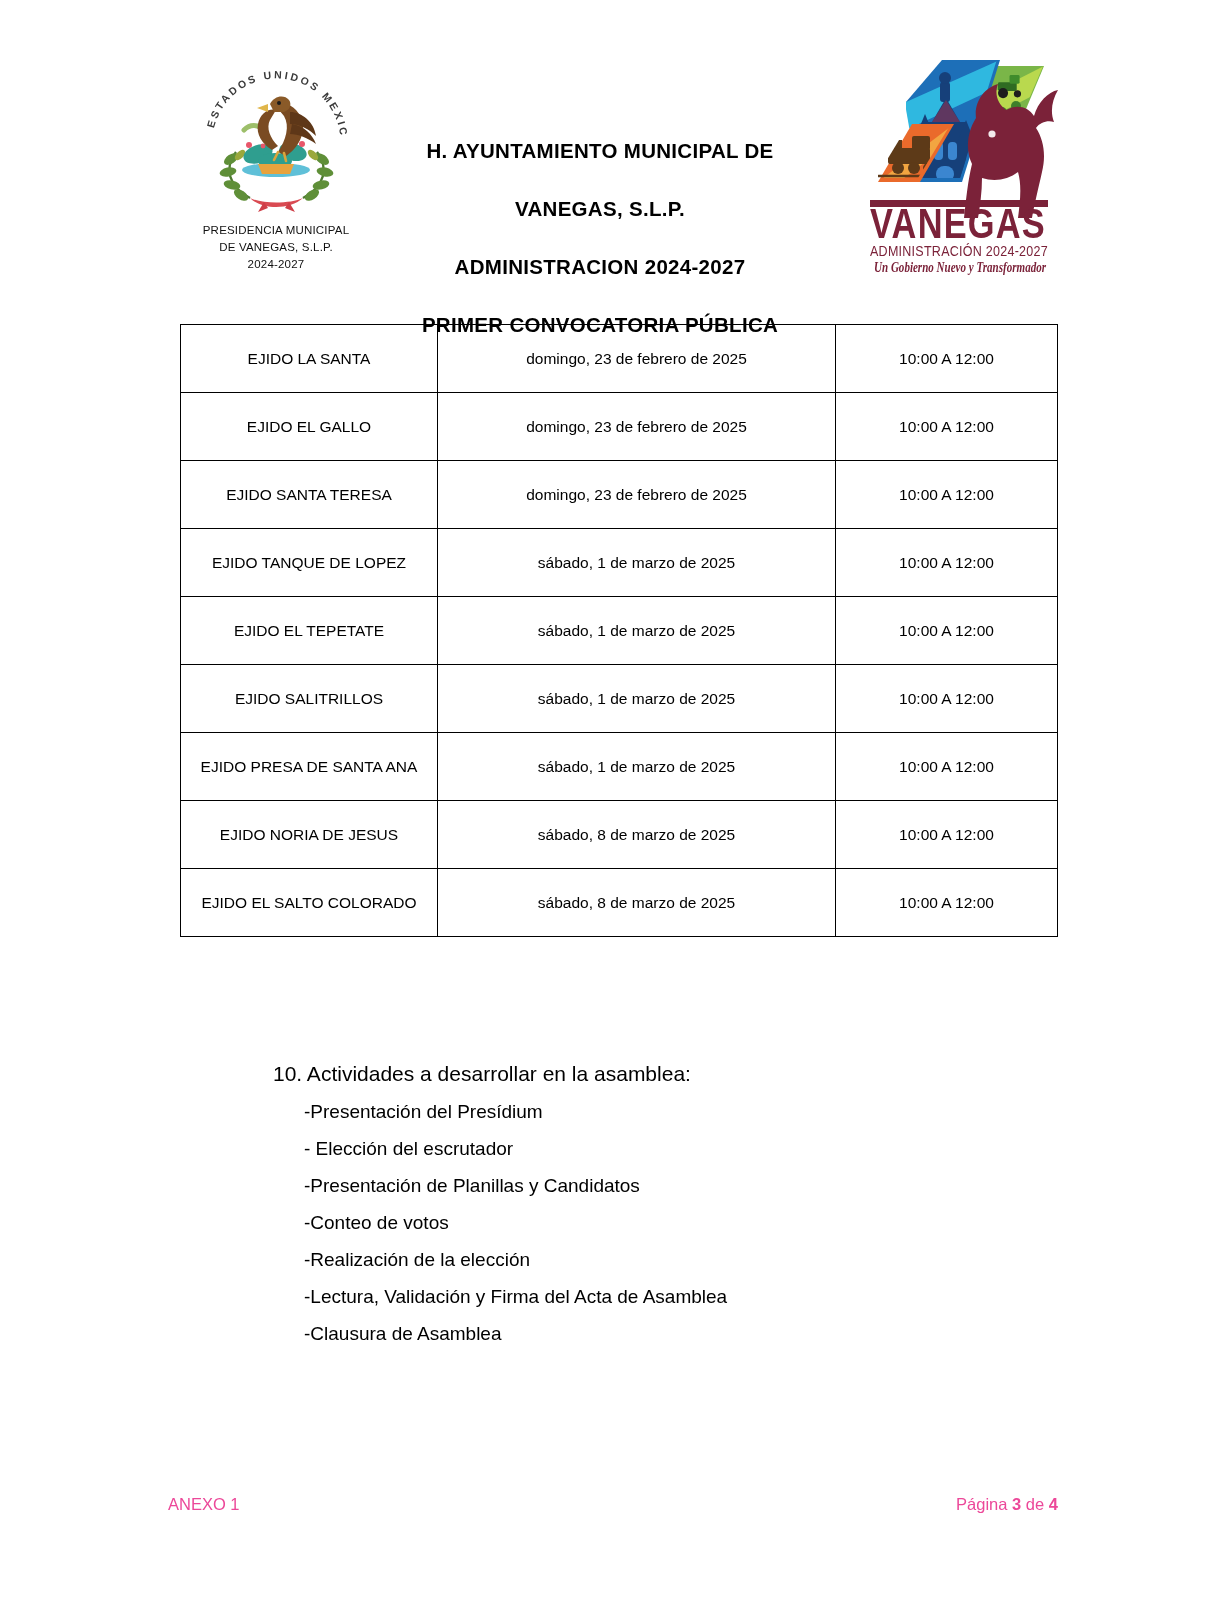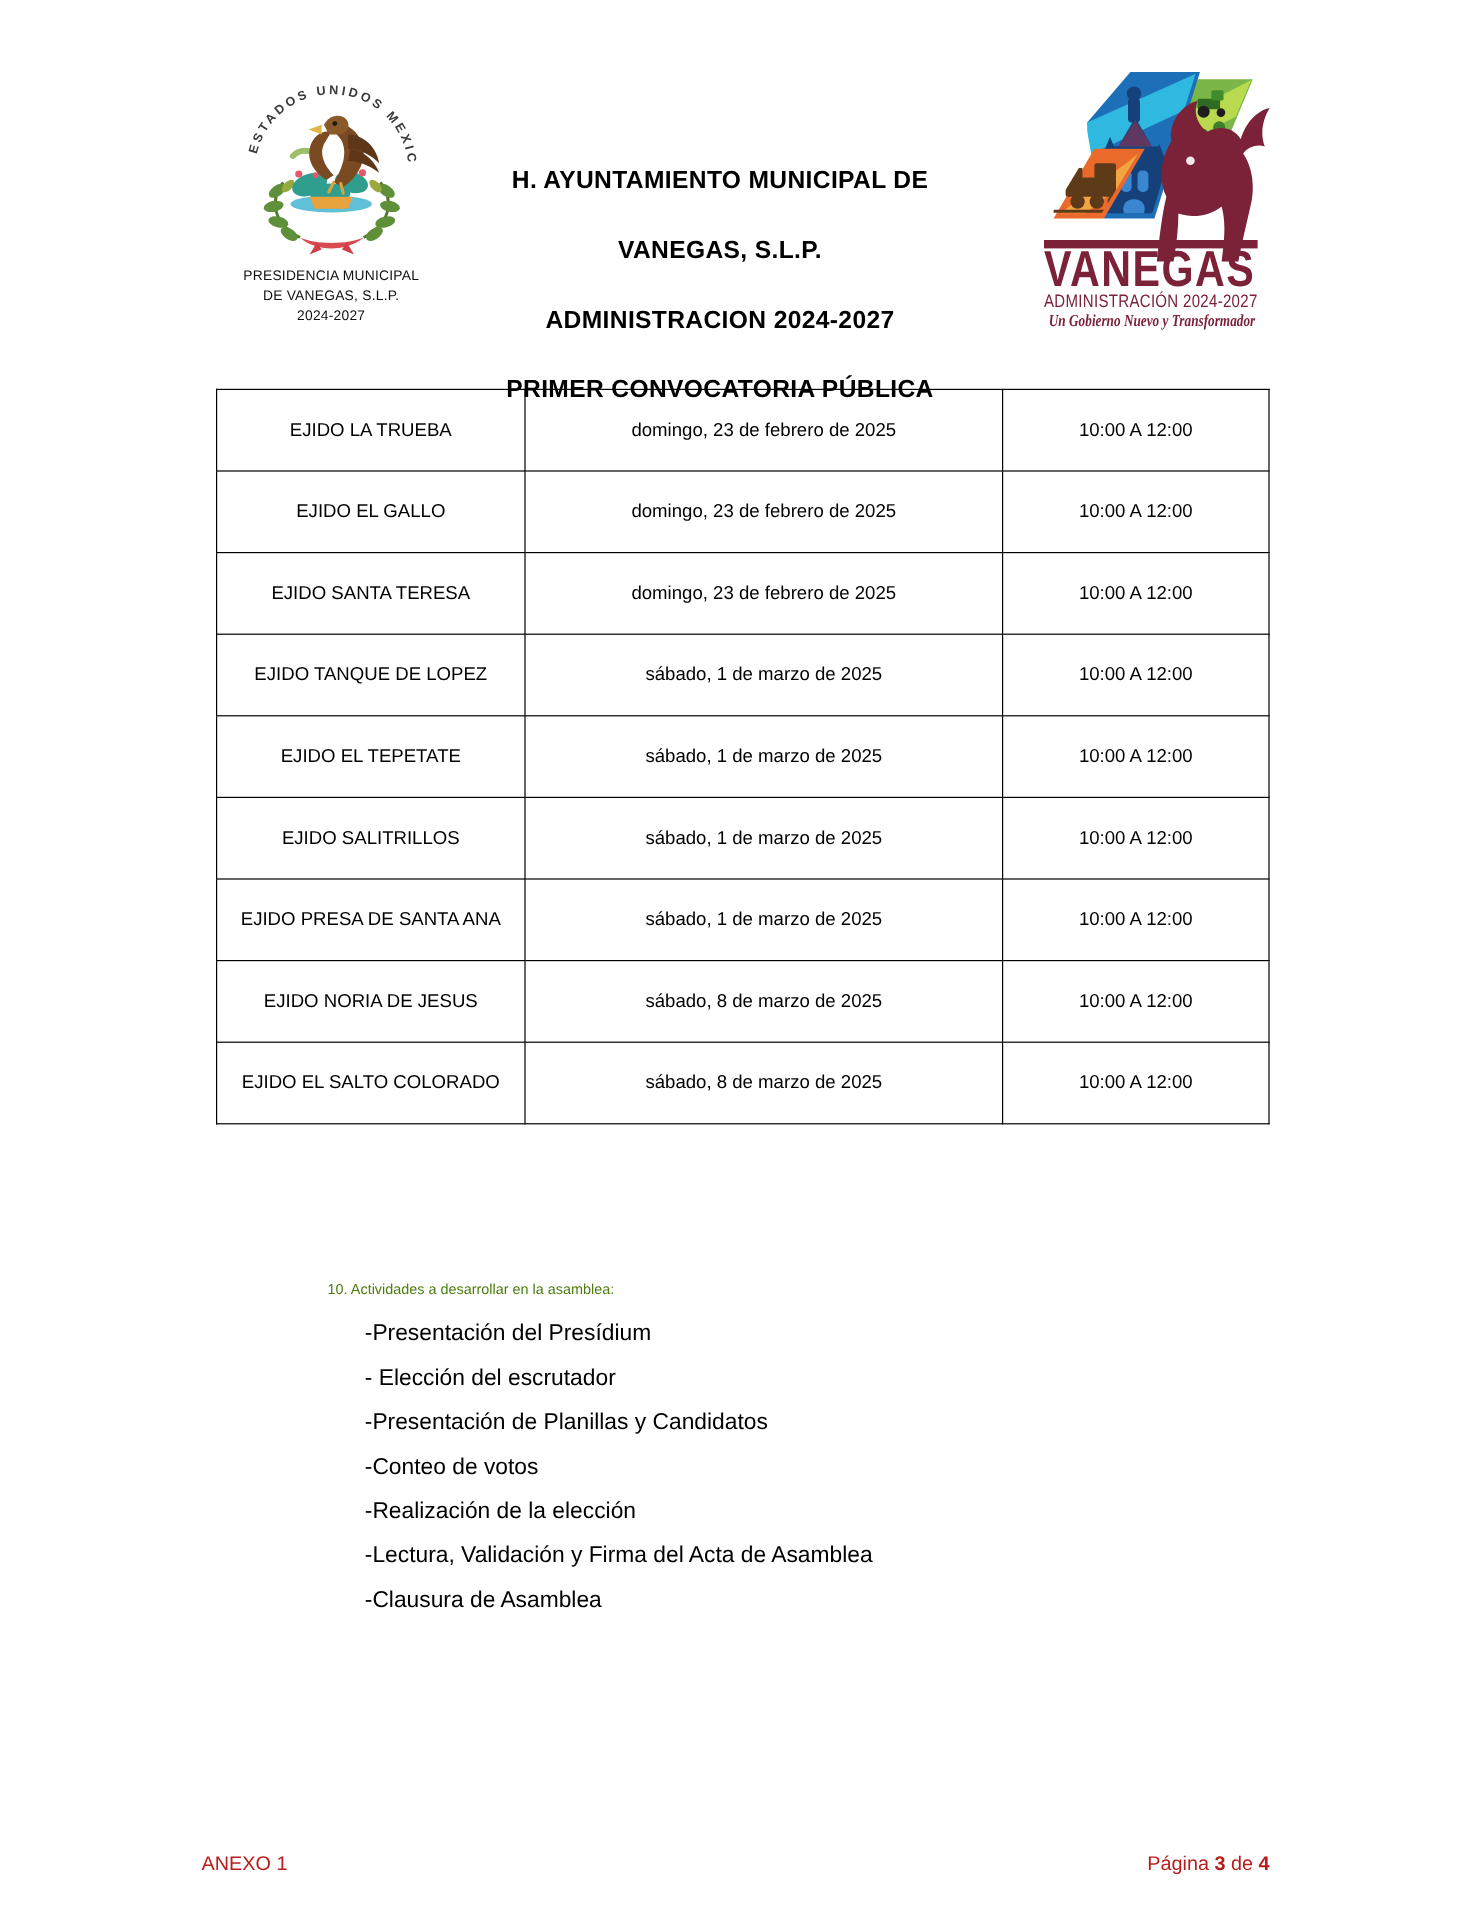--- a/index.html
+++ b/index.html
@@ -109,43 +109,43 @@
   .col-time   { width: 222px; }
 
   
   .activities {
     position: absolute;
     left: 273px;
     top: 1055px;
     width: 760px;
   }
   .act-heading {
-    font-size: 12px;
+    font-size: 21px;
     line-height: 38px;
-    color: #4d7c0f;
+    color: #000000;
   }
   .act-item {
     font-size: 19px;
     line-height: 37px;
     padding-left: 31px;
     color: #000;
     white-space: nowrap;
   }
 
   
   .footer {
     position: absolute;
     left: 168px;
-    top: 1544px;
+    top: 1495px;
     width: 890px;
     display: flex;
     justify-content: space-between;
     align-items: baseline;
     font-size: 16.5px;
-    color: #b91c1c;
+    color: #ec4899;
     text-align: center;
   }
   .footer-right b { font-weight: bold; }
 </style>
 </head>
 <body>
 
 <div class="page">
 
   <div class="header">
@@ -340,21 +340,21 @@
   </div>
 
   <table class="sched-table">
     <colgroup>
       <col class="col-place">
         <col class="col-date">
         <col class="col-time">
     </colgroup>
     <tbody>
       <tr>
-        <td>EJIDO LA TRUEBA</td>
+        <td>EJIDO LA SANTA</td>
         <td>domingo, 23 de febrero de 2025</td>
         <td>10:00 A 12:00</td>
       </tr>
       <tr>
         <td>EJIDO EL GALLO</td>
         <td>domingo, 23 de febrero de 2025</td>
         <td>10:00 A 12:00</td>
       </tr>
       <tr>
         <td>EJIDO SANTA TERESA</td>

